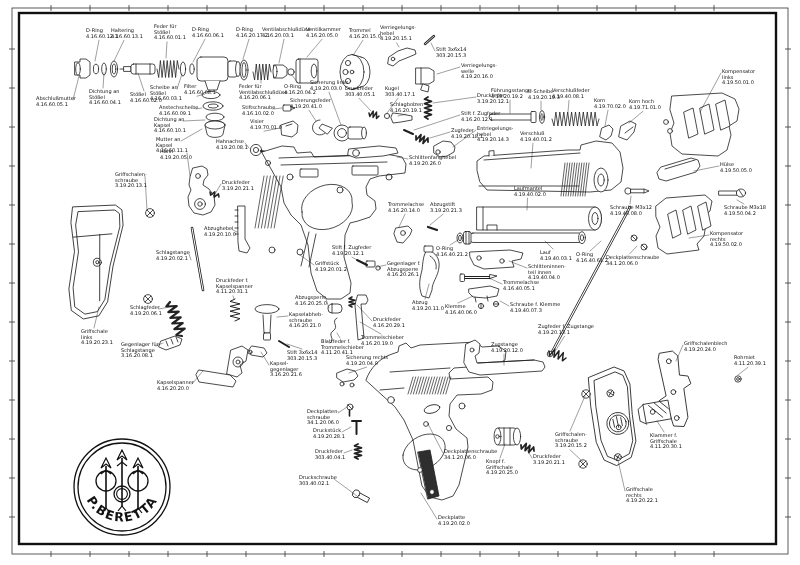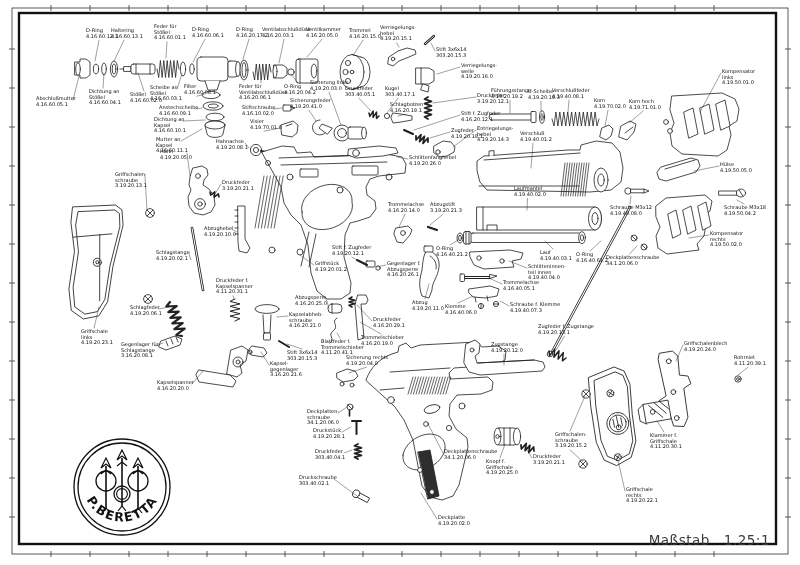--- a/index.html
+++ b/index.html
@@ -768,17 +768,13 @@
 4.19.20.24.0</div>
       <div class="plabel" style="left: 734px; top: 355px;">Rohrniet
 4.11.20.39.1</div>
       <div class="plabel" style="left: 650px; top: 433px;">Klammer f.
 Griffschale
 4.11.20.30.1</div>
       <div class="plabel" style="left: 438px; top: 515px;">Deckplatte
 4.19.20.02.0</div>
     </div>
 
-<div id="scalebox">
-  <span>Maßstab</span>
-  <span>1.25:1</span>
 </div>
-</div>
 
 </body></html>

